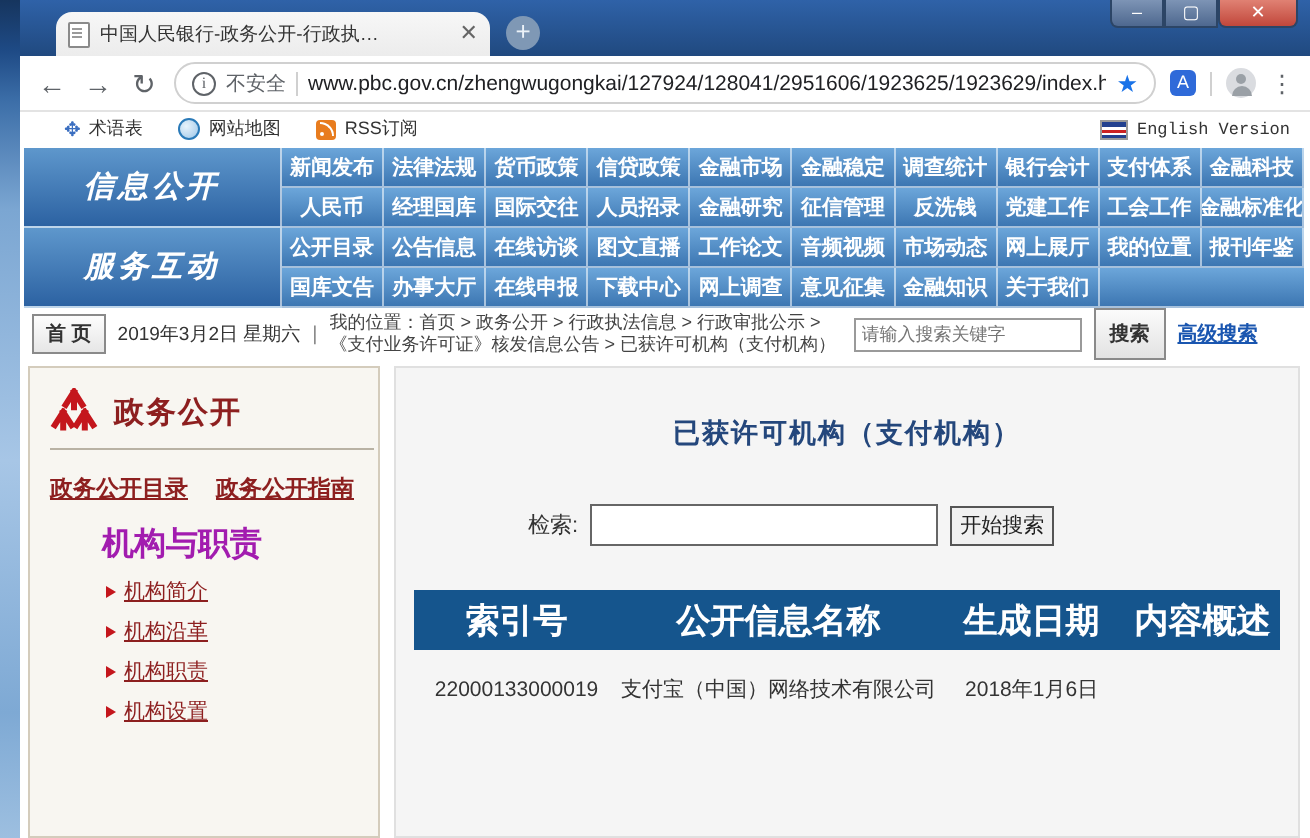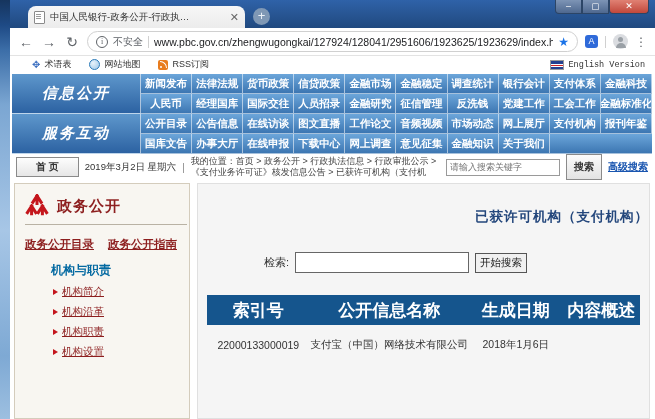--- a/index.html
+++ b/index.html
@@ -55,41 +55,41 @@
 
   .mainnav{display:flex;flex-direction:column;}
   .nav-group{display:flex;height:40px;}
   .nav-label{flex:0 0 128px;background:linear-gradient(180deg,#5e97cc,#2c62a2);color:#fff;font-size:15px;font-weight:bold;font-style:italic;display:flex;align-items:center;justify-content:center;letter-spacing:2px;border-right:1px solid rgba(255,255,255,.6);border-bottom:1px solid rgba(255,255,255,.6);}
   .nav-rows{flex:1;display:flex;flex-direction:column;min-width:0;}
   .nav-row{display:flex;height:20px;background:linear-gradient(180deg,#6ca6da,#3a74b0);}
   .ni{width:10%;box-sizing:border-box;color:#fff;font-size:10.5px;font-weight:bold;display:flex;align-items:center;justify-content:center;border-right:1px solid rgba(255,255,255,.55);border-bottom:1px solid rgba(255,255,255,.55);text-decoration:none;white-space:nowrap;overflow:hidden;}
   .nav-fill{flex:1;border-bottom:1px solid rgba(255,255,255,.55);}
 
   .crumbbar{height:26px;display:flex;align-items:center;gap:6px;padding:0 4px;background:#fff;}
-  .home-btn{border:1px solid #8a8a8a;background:linear-gradient(180deg,#fdfdfd,#e6e6e6);font-size:10px;font-weight:bold;color:#333;padding:2px 19px;white-space:nowrap;}
+  .home-btn{border:1px solid #8a8a8a;background:linear-gradient(180deg,#fdfdfd,#e6e6e6);font-size:10px;font-weight:bold;color:#333;padding:2px 6px;white-space:nowrap;}
   .crumb-date{font-size:9.5px;color:#333;white-space:nowrap;}
   .crumb-sep{color:#888;font-size:10px;}
   .breadcrumb{width:256px;font-size:9px;line-height:11px;color:#444;overflow:hidden;max-height:22px;}
   .crumb-search{width:106px;height:15px;border:1px solid #9a9a9a;font-size:9px;padding:0 3px;color:#333;}
   .search-btn{border:1px solid #8a8a8a;background:linear-gradient(180deg,#fbfbfb,#e3e3e3);font-size:10px;font-weight:bold;color:#333;padding:5px 7px;white-space:nowrap;}
   .adv-link{font-size:10px;font-weight:bold;color:#1a56b0;text-decoration:underline;white-space:nowrap;}
 
   .content{flex:1;display:flex;gap:7px;padding:3px 2px 0 2px;min-height:0;background:#fff;}
   .sidebar{flex:0 0 176px;background:#f8f6f1;border:1px solid #d4ccbc;padding:10px 2px 0 10px;box-sizing:border-box;}
   .sb-head{display:flex;align-items:center;gap:8px;padding-bottom:6px;border-bottom:1px solid #b9b2a4;}
   .sb-title{font-size:15px;font-weight:bold;color:#8d1f1f;letter-spacing:1px;}
   .sb-links{display:flex;gap:14px;margin:12px 0 10px 0;}
   .sb-links a{font-size:11.5px;font-weight:bold;color:#8d1f1f;text-decoration:underline;white-space:nowrap;}
-  .sb-sec-title{font-size:12px;font-weight:bold;color:#0369a1;margin:10px 0 6px 26px;}
+  .sb-sec-title{font-size:16px;font-weight:bold;color:#a21caf;margin:10px 0 6px 26px;}
   .sb-item2{margin:0 0 6px 28px;display:flex;align-items:center;gap:4px;}
   .tri{width:0;height:0;border-left:5px solid #c4161c;border-top:3.5px solid transparent;border-bottom:3.5px solid transparent;}
   .sb-item2 a{font-size:10.5px;color:#8d1f1f;text-decoration:underline;}
 
   .mainpanel{flex:1;background:#f5f5f5;border:1px solid #e0e0e0;min-width:0;padding-top:2px;}
-  .main-title{text-align:right;font-size:13.5px;font-weight:bold;color:#24477c;margin-top:22px;letter-spacing:1px;}
+  .main-title{text-align:center;font-size:13.5px;font-weight:bold;color:#24477c;margin-top:22px;letter-spacing:1px;}
   .retrieve{display:flex;align-items:center;gap:6px;margin:26px 0 0 66px;}
   .retrieve-label{font-size:11px;color:#333;}
   .retrieve-input{width:168px;height:17px;border:1px solid #666;background:#fff;}
   .go-btn{border:1px solid #555;background:#f0f0f0;font-size:10.5px;color:#222;padding:2px 4px;white-space:nowrap;}
   .lic-table{width:96%;margin:22px auto 0 auto;border-collapse:collapse;}
   .lic-table th{background:#15558d;color:#fff;font-size:17px;font-weight:bold;height:28px;white-space:nowrap;}
   .lic-table td{font-size:10.5px;color:#333;text-align:center;height:37px;white-space:nowrap;}
 </style>
 </head>
 <body>
@@ -186,21 +186,21 @@
           <div class="nav-rows">
             <div class="nav-row">
               <a class="ni">公开目录</a>
                 <a class="ni">公告信息</a>
                 <a class="ni">在线访谈</a>
                 <a class="ni">图文直播</a>
                 <a class="ni">工作论文</a>
                 <a class="ni">音频视频</a>
                 <a class="ni">市场动态</a>
                 <a class="ni">网上展厅</a>
-                <a class="ni">支付机构</a>
+                <a class="ni">我的位置</a>
                 <a class="ni">报刊年鉴</a>
             </div>
             <div class="nav-row">
               <a class="ni">国库文告</a>
                 <a class="ni">办事大厅</a>
                 <a class="ni">在线申报</a>
                 <a class="ni">下载中心</a>
                 <a class="ni">网上调查</a>
                 <a class="ni">意见征集</a>
                 <a class="ni">金融知识</a>

